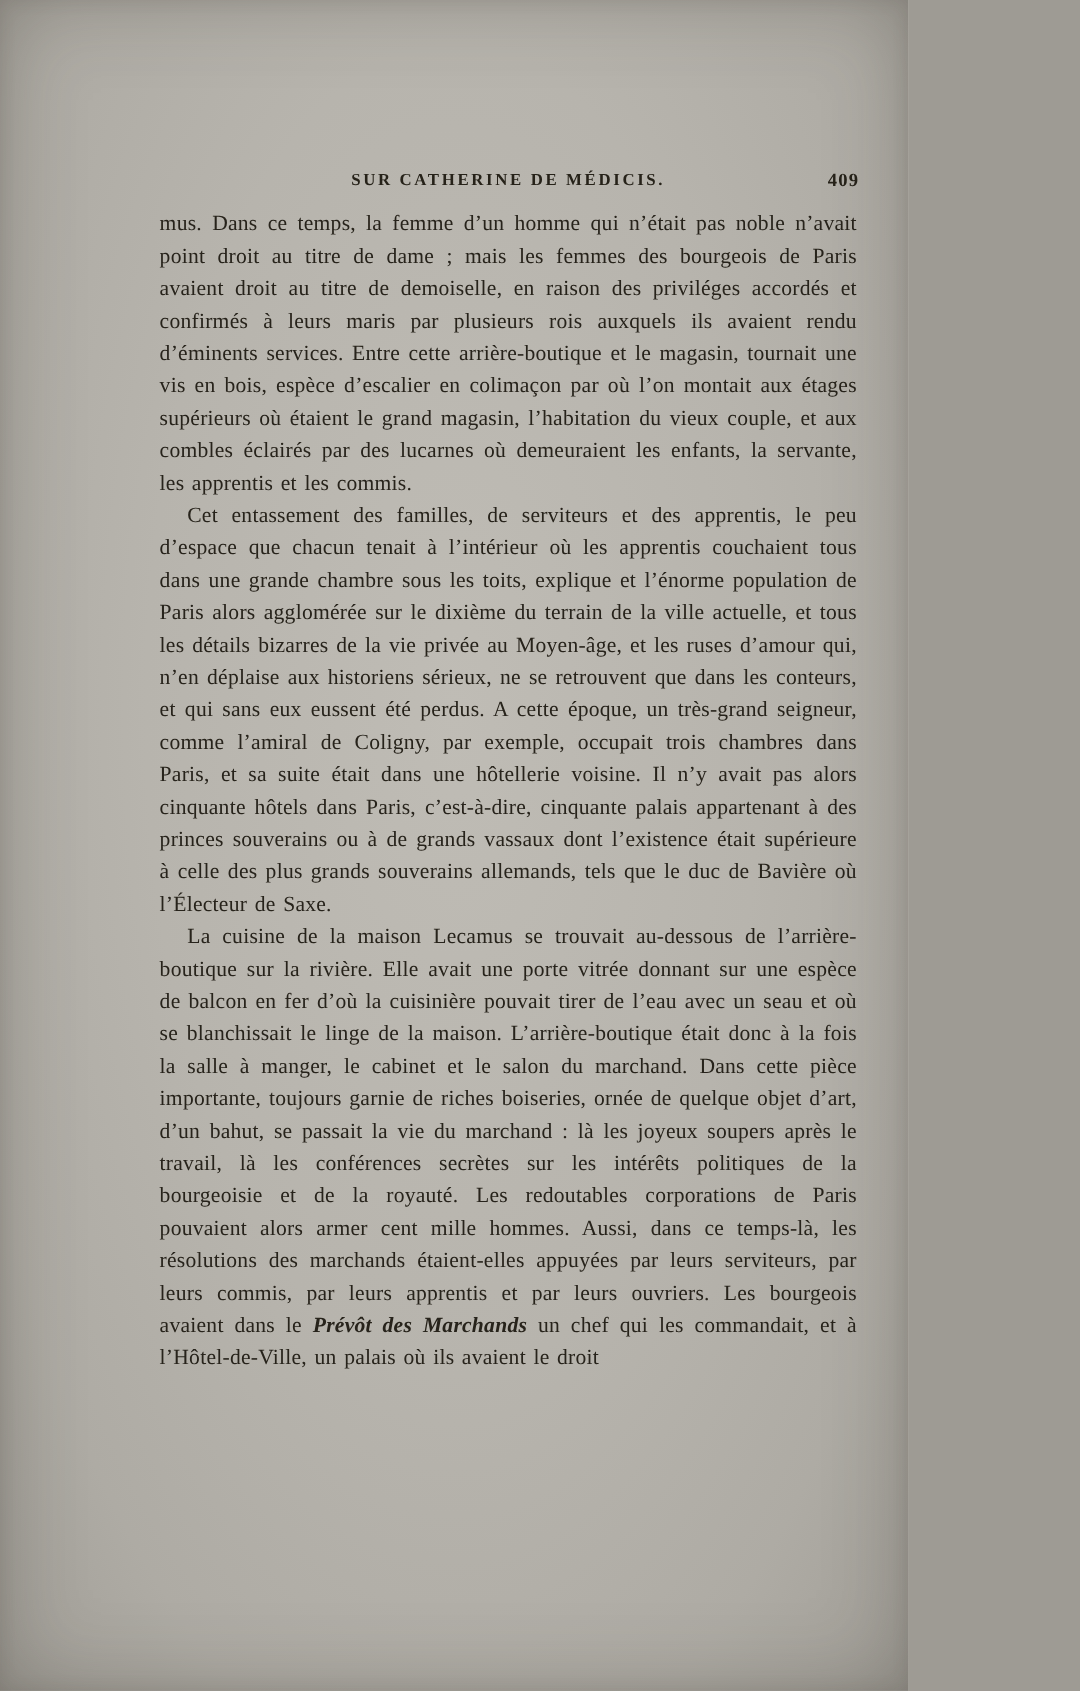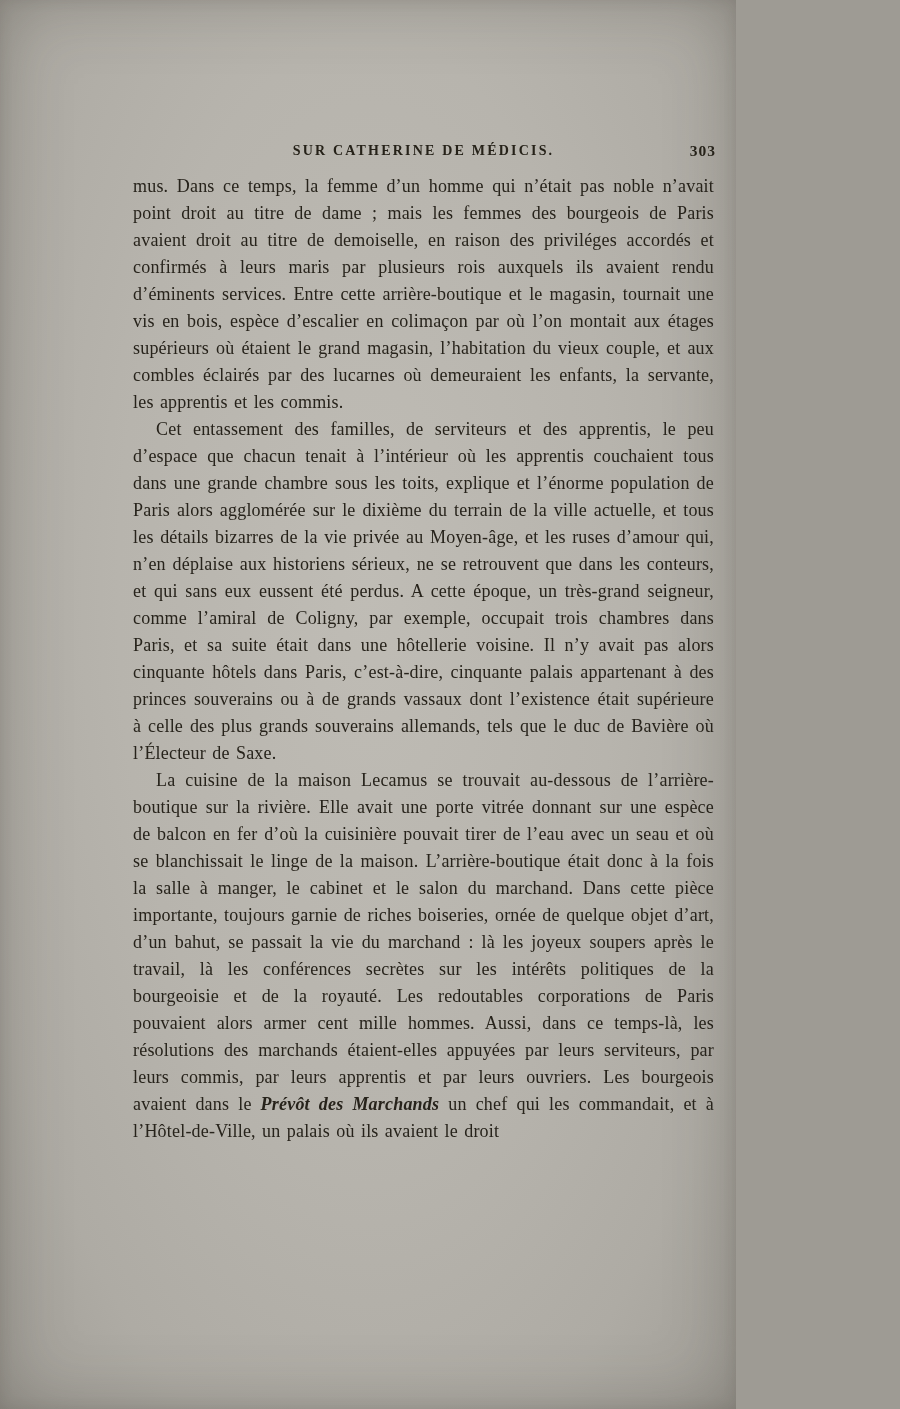--- a/index.html
+++ b/index.html
@@ -12,20 +12,21 @@
     background: #9e9b94;
     font-family: "Liberation Serif", serif;
     overflow: hidden;
   }
   .page {
     position: relative;
     width: 736px;
     height: 1409px;
     background: radial-gradient(ellipse at 50% 42%, #bfbcb5 0%, #b7b4ad 48%, #aeaba4 78%, #a19e97 100%);
     overflow: hidden;
+    padding-left: 21px;
   }
   .vignette {
     position: absolute;
     inset: 0;
     pointer-events: none;
     box-shadow: inset 0 0 70px rgba(55, 50, 42, 0.28), inset 0 0 14px rgba(55, 50, 42, 0.12);
   }
   .column {
     position: absolute;
     left: 133px;
@@ -98,21 +99,21 @@
 </style>
 </head>
 <body>
 
 <div class="page">
 
   <div class="column">
 
     <div class="running-header">
       <span class="header-title">SUR CATHERINE DE MÉDICIS.</span>
-      <span class="page-number">303</span>
+      <span class="page-number">409</span>
     </div>
 
     <div class="body-text">
       <p class="para no-indent">mus. Dans ce temps, la femme d’un homme qui n’était pas noble n’avait point droit au titre de dame ; mais les femmes des bourgeois de Paris avaient droit au titre de demoiselle, en raison des priviléges accordés et confirmés à leurs maris par plusieurs rois auxquels ils avaient rendu d’éminents services. Entre cette arrière-boutique et le magasin, tournait une vis en bois, espèce d’escalier en colimaçon par où l’on montait aux étages supérieurs où étaient le grand magasin, l’habitation du vieux couple, et aux combles éclairés par des lucarnes où demeuraient les enfants, la servante, les apprentis et les commis.</p>
       <p class="para indent">Cet entassement des familles, de serviteurs et des apprentis, le peu d’espace que chacun tenait à l’intérieur où les apprentis couchaient tous dans une grande chambre sous les toits, explique et l’énorme population de Paris alors agglomérée sur le dixième du terrain de la ville actuelle, et tous les détails bizarres de la vie privée au Moyen-âge, et les ruses d’amour qui, n’en déplaise aux historiens sérieux, ne se retrouvent que dans les conteurs, et qui sans eux eussent été perdus. A cette époque, un très-grand seigneur, comme l’amiral de Coligny, par exemple, occupait trois chambres dans Paris, et sa suite était dans une hôtellerie voisine. Il n’y avait pas alors cinquante hôtels dans Paris, c’est-à-dire, cinquante palais appartenant à des princes souverains ou à de grands vassaux dont l’existence était supérieure à celle des plus grands souverains allemands, tels que le duc de Bavière où l’Électeur de Saxe.</p>
       <p class="para indent"><span>La cuisine de la maison Lecamus se trouvait au-dessous de l’arrière-boutique sur la rivière. Elle avait une porte vitrée donnant sur une espèce de balcon en fer d’où la cuisinière pouvait tirer de l’eau avec un seau et où se blanchissait le linge de la maison. L’arrière-boutique était donc à la fois la salle à manger, le cabinet et le salon du marchand. Dans cette pièce importante, toujours garnie de riches boiseries, ornée de quelque objet d’art, d’un bahut, se passait la vie du marchand : là les joyeux soupers après le travail, là les conférences secrètes sur les intérêts politiques de la bourgeoisie et de la royauté. Les redoutables corporations de Paris pouvaient alors armer cent mille hommes. Aussi, dans ce temps-là, les résolutions des marchands étaient-elles appuyées par leurs serviteurs, par leurs commis, par leurs apprentis et par leurs ouvriers. Les bourgeois avaient dans le </span><em class="italic">Prévôt des Marchands</em><span> un chef qui les commandait, et à l’Hôtel-de-Ville, un palais où ils avaient le droit</span></p>
     </div>
 
   </div>
 

